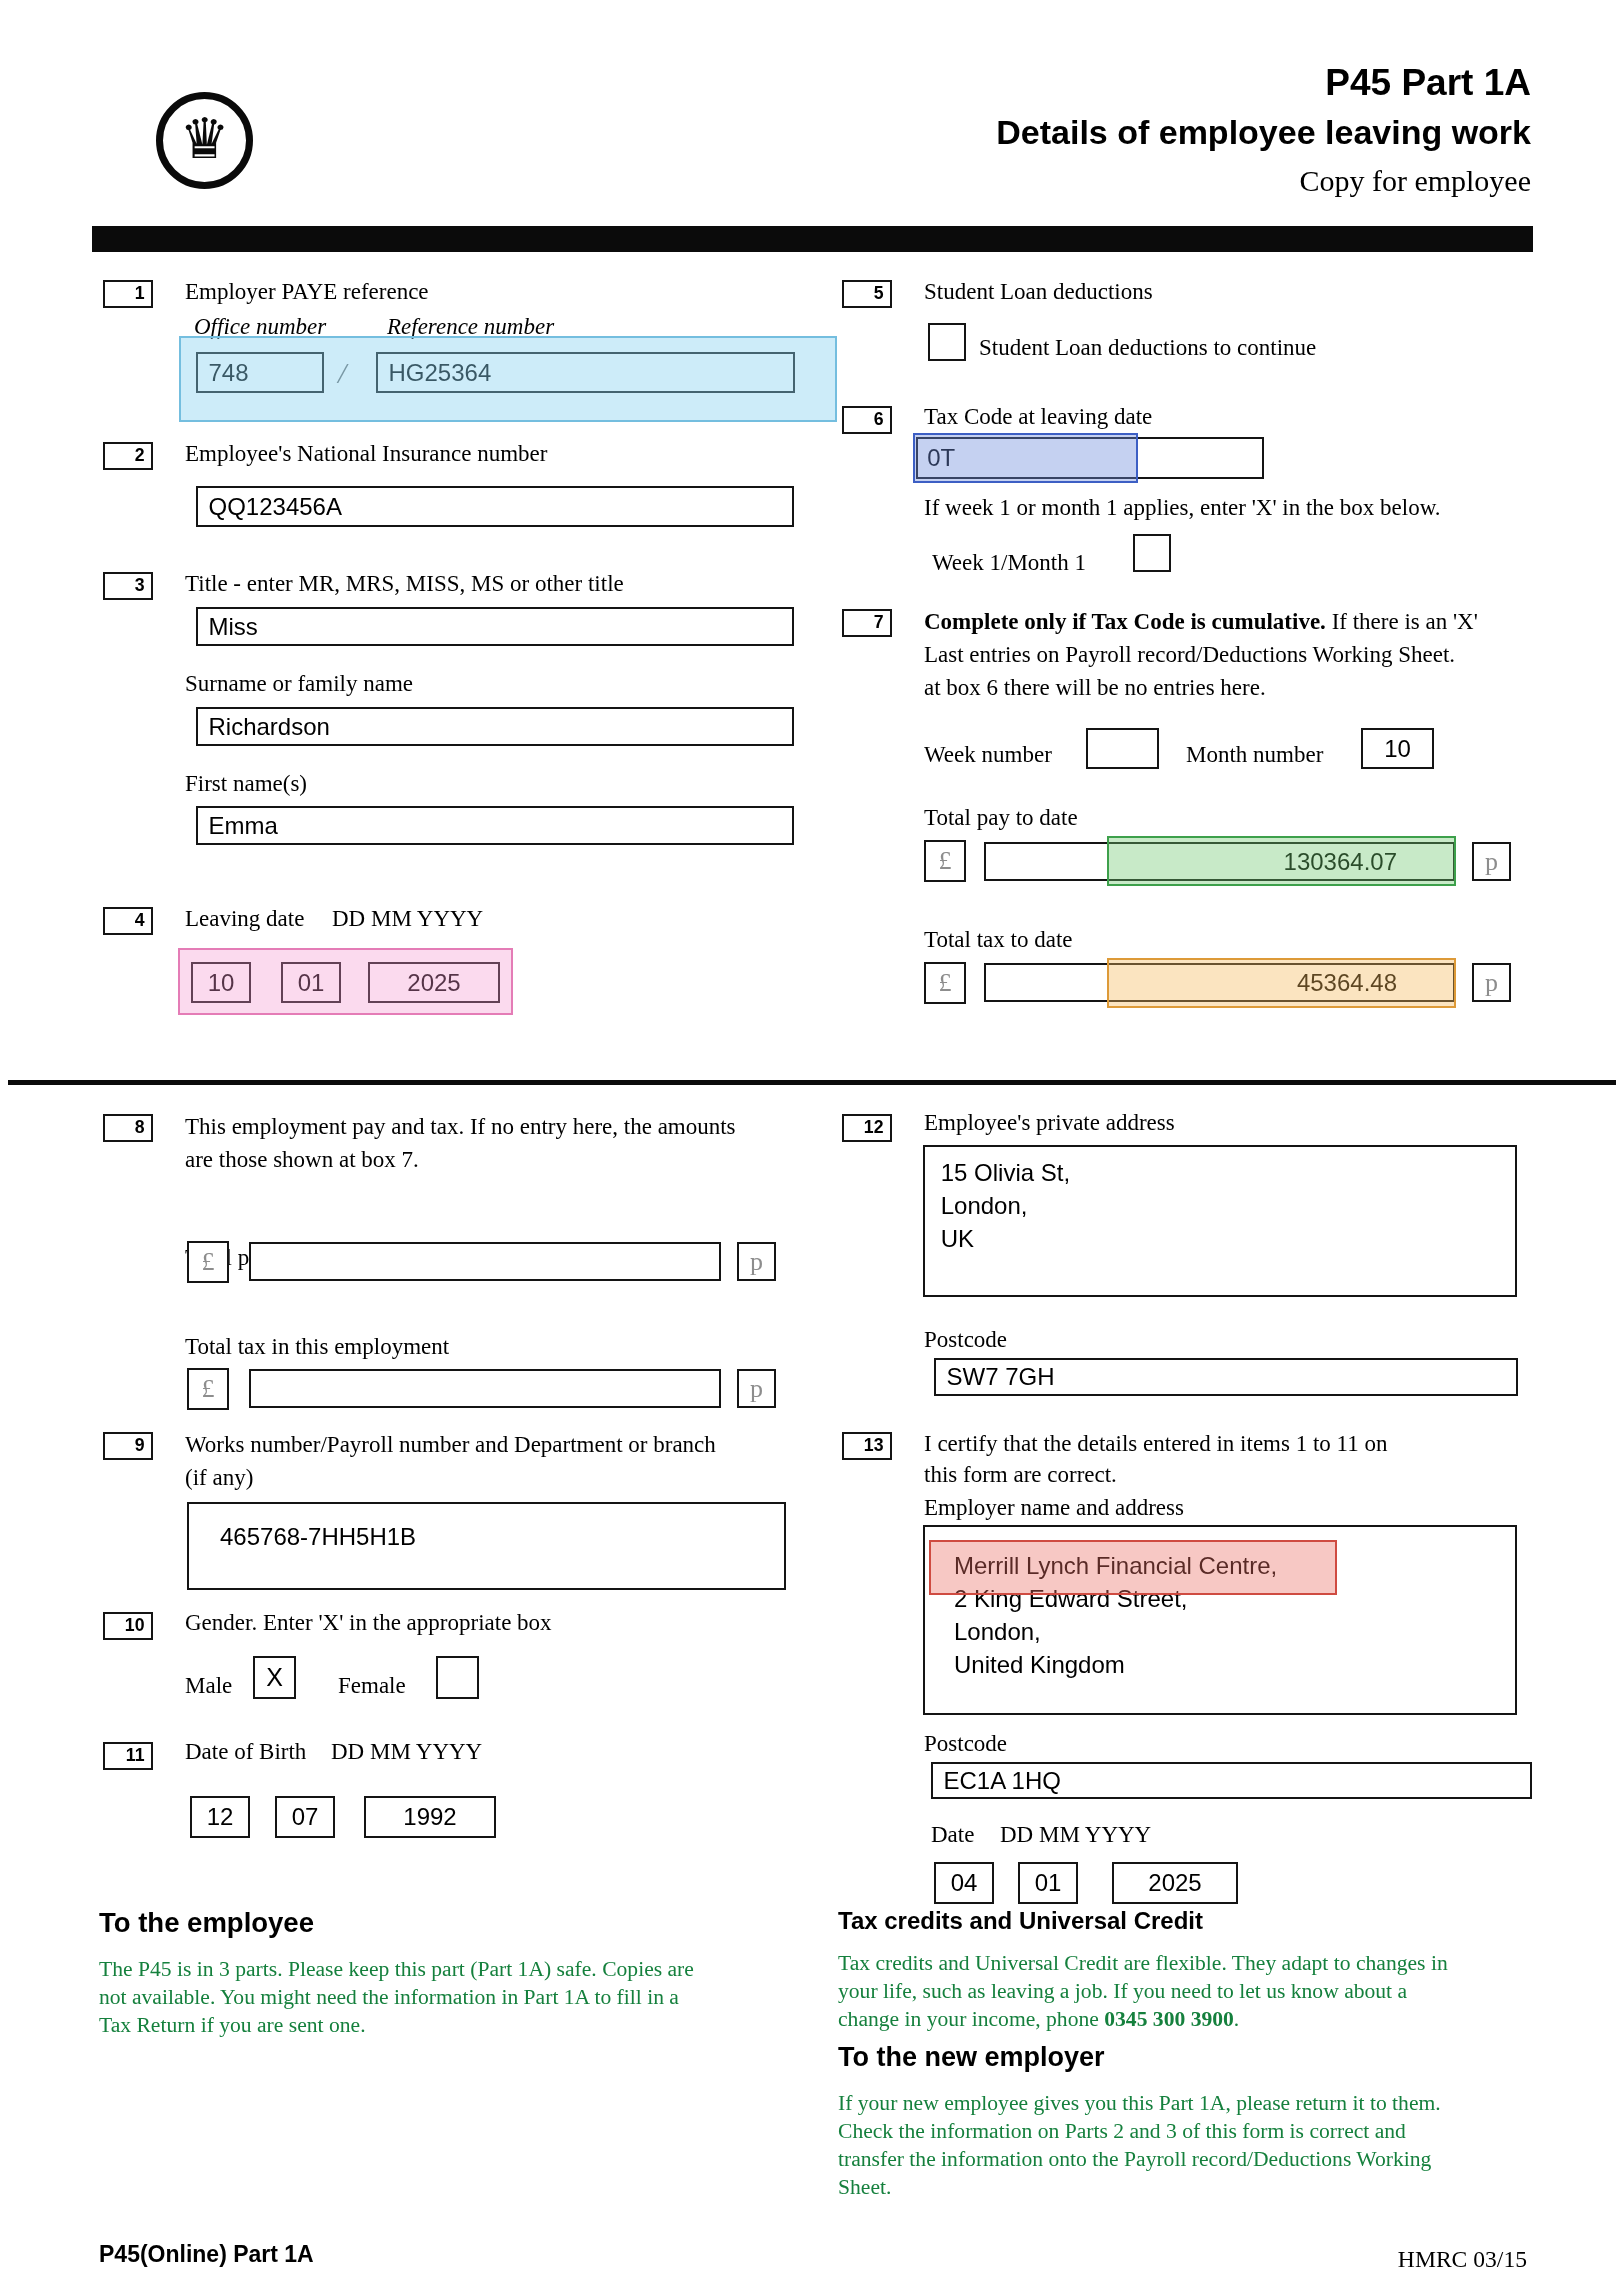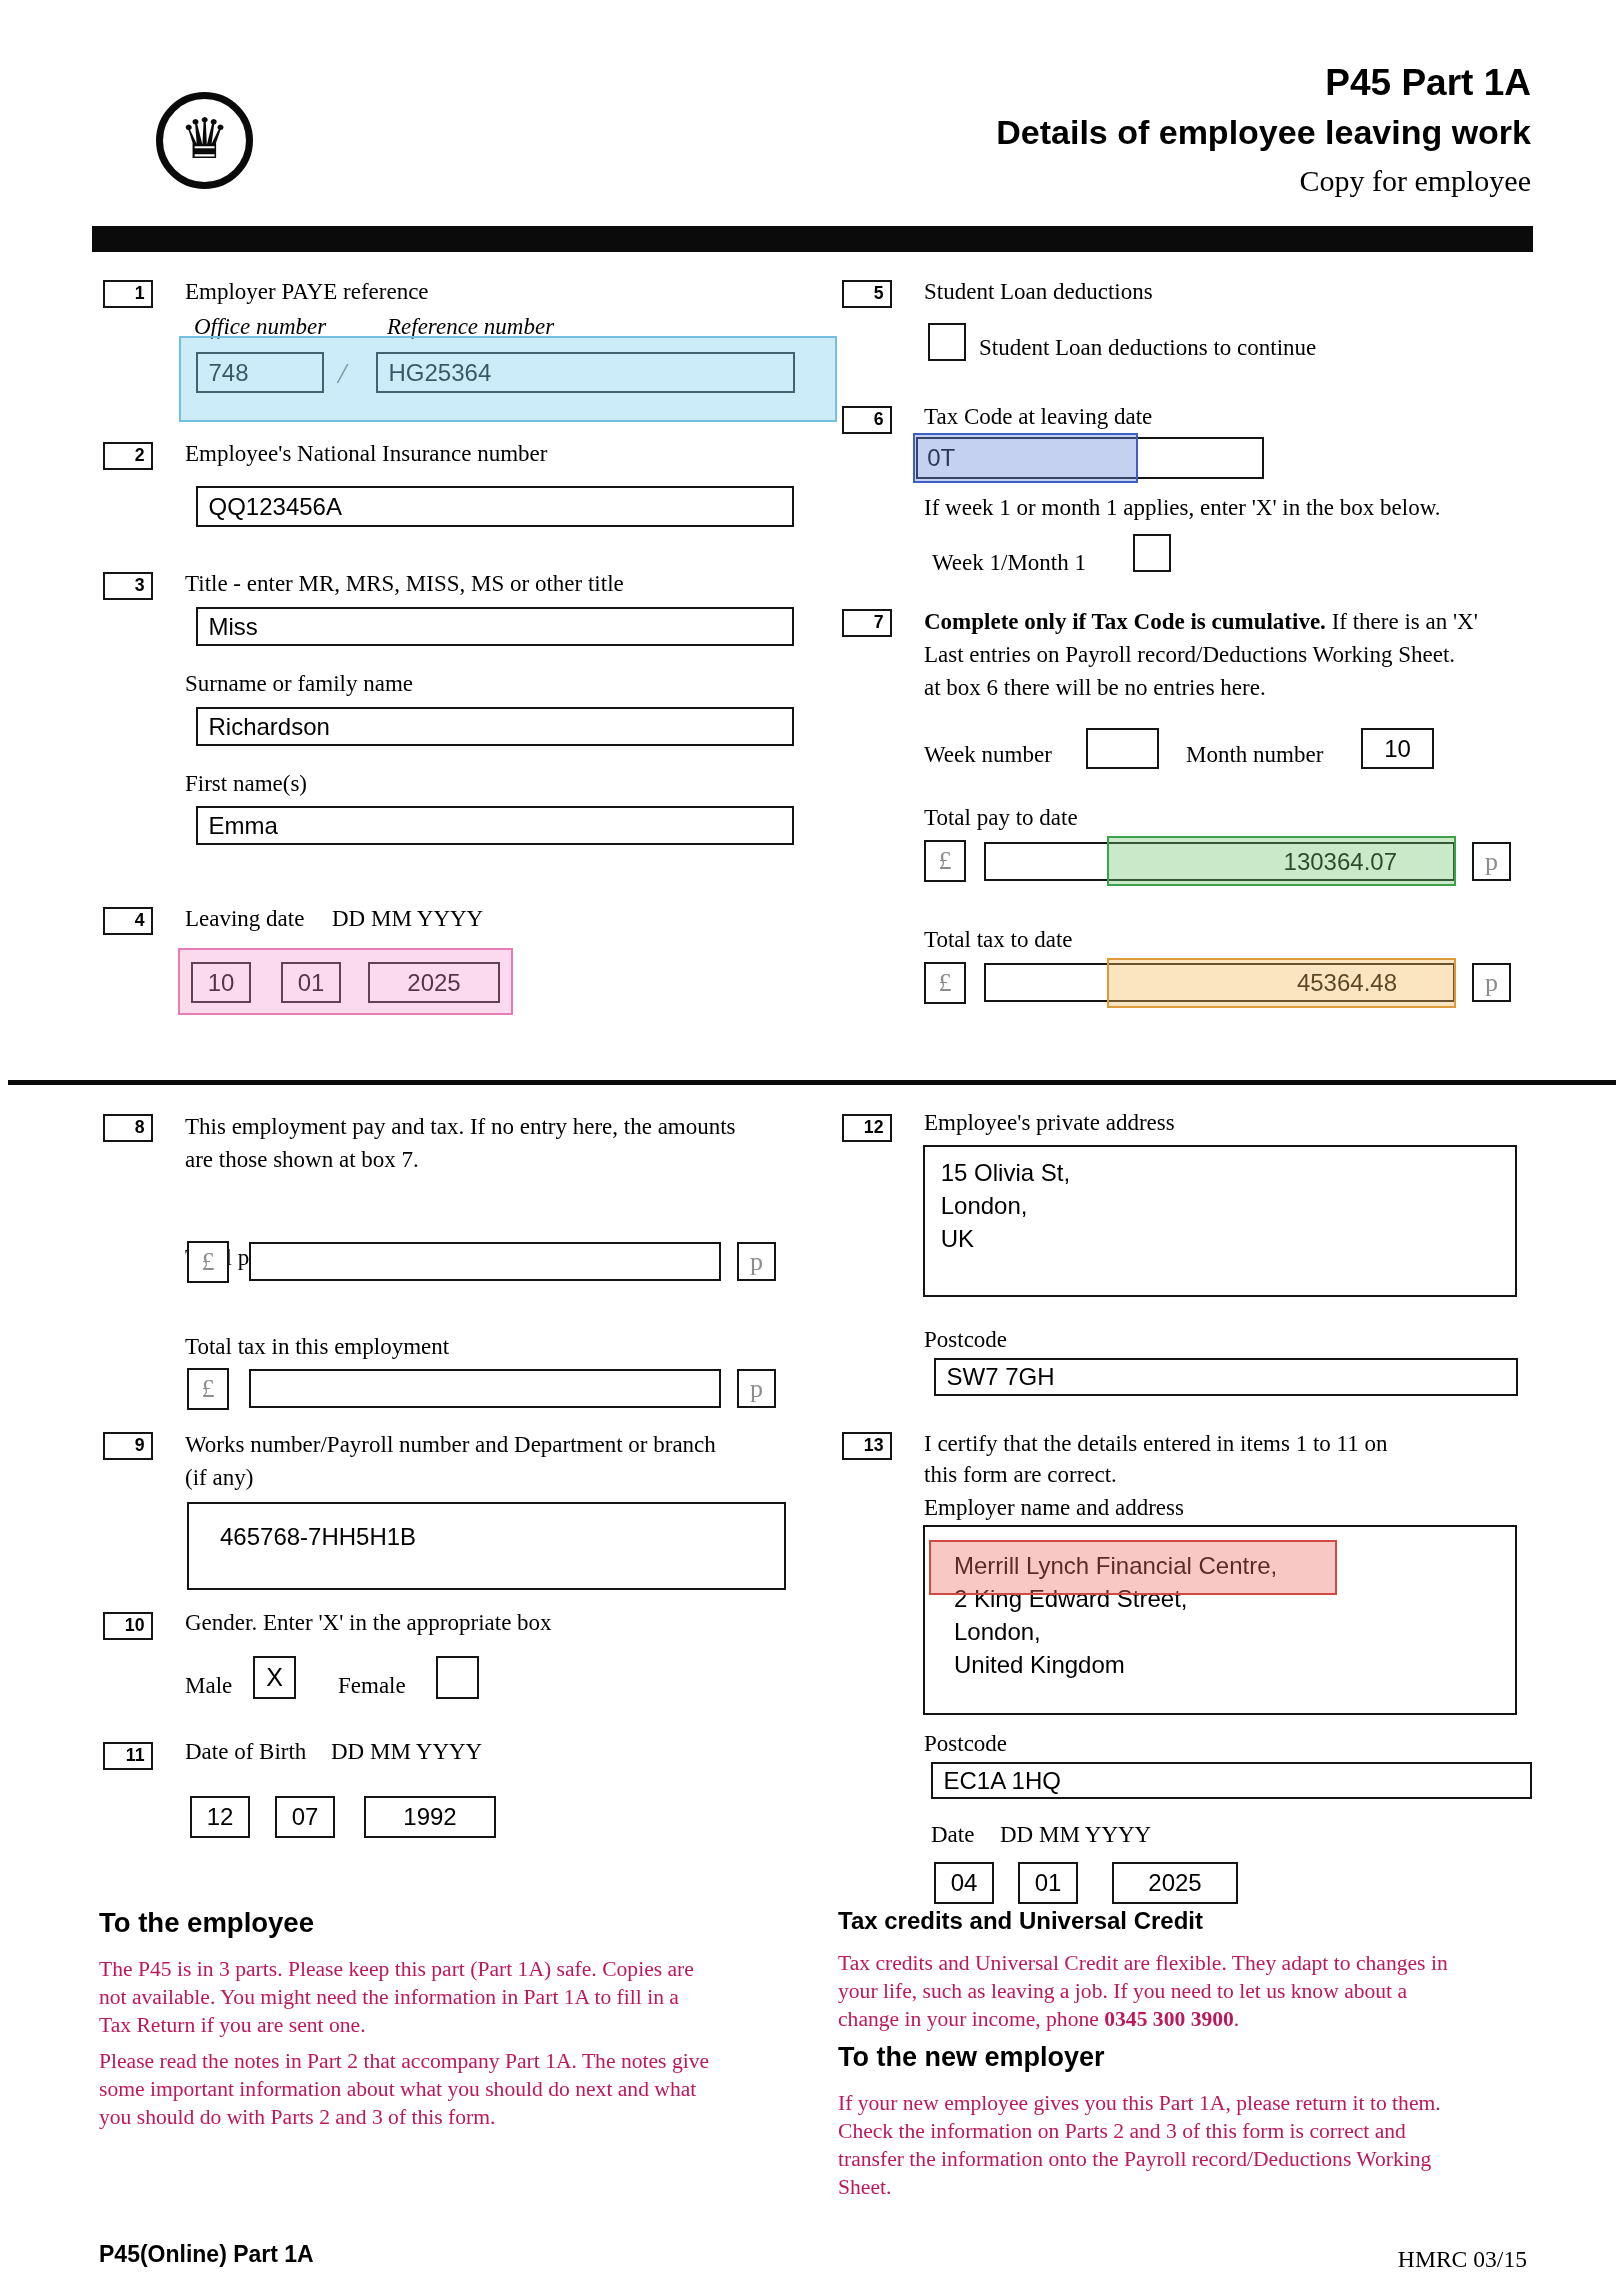--- a/index.html
+++ b/index.html
@@ -36,21 +36,21 @@
     font-size:26px; font-family:"Liberation Serif", serif;
   }
   .hl { position:absolute; pointer-events:none; }
   .hl-blue-light { background:rgba(137,209,240,0.42); border:2px solid #74bedf; }
   .hl-blue { background:rgba(110,140,220,0.40); border:2px solid #3d5fc4; }
   .hl-green { background:rgba(110,200,110,0.38); border:2px solid #3da04b; }
   .hl-orange { background:rgba(245,185,90,0.38); border:2px solid #dd9a38; }
   .hl-pink { background:rgba(243,150,205,0.35); border:2px solid #e47cb6; }
   .hl-red { background:rgba(235,110,100,0.38); border:2px solid #cf4b41; }
   .bar { position:absolute; background:#0b0b0b; }
-  .para { position:absolute; font-size:21.6px; line-height:28px; color:#be185d; }
+  .para { position:absolute; font-size:21.6px; line-height:28px; color:#15803d; }
   .lines { position:absolute; font-size:23px; line-height:33px; white-space:nowrap; }
   .h-sans { position:absolute; font-family:"Liberation Sans", sans-serif; font-weight:bold; }
   .crown-ring {
     position:absolute; width:97px; height:97px; border:7.2px solid #0a0a0a; border-radius:50%;
     display:flex; align-items:center; justify-content:center;
   }
   .crown-glyph { font-size:56px; line-height:1; color:#0a0a0a; margin-top:-3.9px; }
   .logo-text { position:absolute; font-family:"Liberation Sans", sans-serif; font-weight:bold; font-size:42px; line-height:44px; letter-spacing:-0.7px; }
 </style>
 </head>
@@ -172,21 +172,20 @@
 
   <div class="numbox" style="left:103px; top:1742px;">11</div>
   <div class="lbl" style="left:185px; top:1739px;">Date of Birth</div>
   <div class="lbl" style="left:331px; top:1739px;">DD MM YYYY</div>
   <div class="field center" style="left:190px; top:1796px; width:60px; height:42px;">12</div>
   <div class="field center" style="left:275px; top:1796px; width:60px; height:42px;">07</div>
   <div class="field center" style="left:364px; top:1796px; width:132px; height:42px;">1992</div>
 
   <div class="h-sans" style="left:99px; top:1907px; font-size:27.5px;">To the employee</div>
   <div class="para" style="left:99px; top:1955px; width:615px;">The P45 is in 3 parts. Please keep this part (Part 1A) safe. Copies are not available. You might need the information in Part 1A to fill in a Tax Return if you are sent one.</div>
-  <div class="para" style="left:99px; top:2047px; width:615px;">Please read the notes in Part 2 that accompany Part 1A. The notes give some important information about what you should do next and what you should do with Parts 2 and 3 of this form.</div>
   <div class="h-sans" style="left:99px; top:2241px; font-size:23px;">P45(Online) Part 1A</div>
 
   <div class="numbox" style="left:842px; top:1114px;">12</div>
   <div class="lbl" style="left:924px; top:1110px;">Employee's private address</div>
   <div class="abs" style="left:923px; top:1145px; width:594px; height:152px; border:2px solid #141414; background:#fff; padding:9.2px 0 0 15.7px; font-family:'Liberation Sans', sans-serif; font-size:24px; line-height:33px;">
     <div>15 Olivia St,</div>
     <div>London,</div>
     <div>UK</div>
   </div>
   <div class="lbl" style="left:924px; top:1327px;">Postcode</div>

